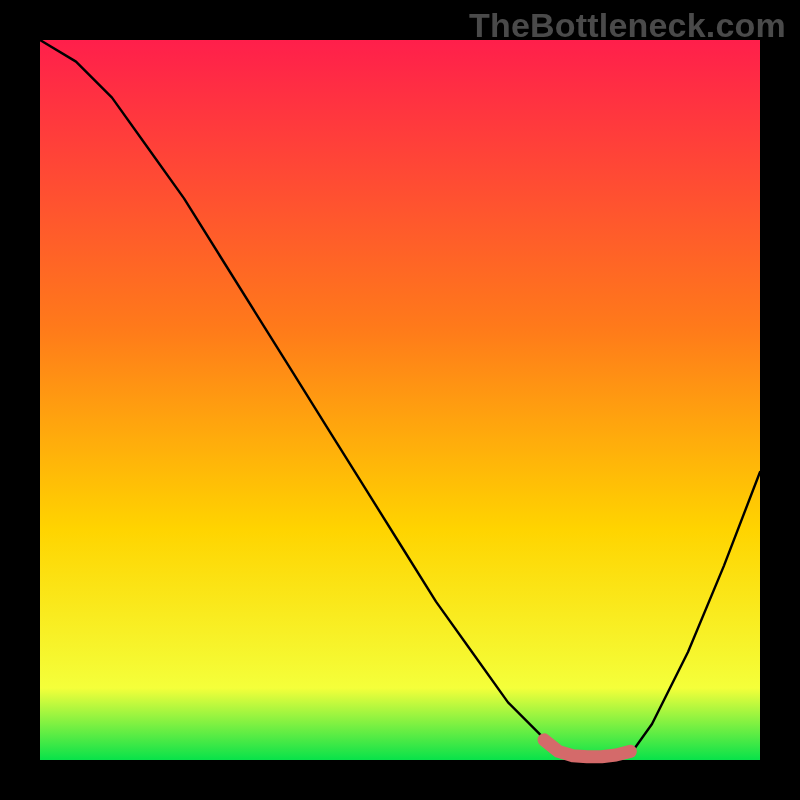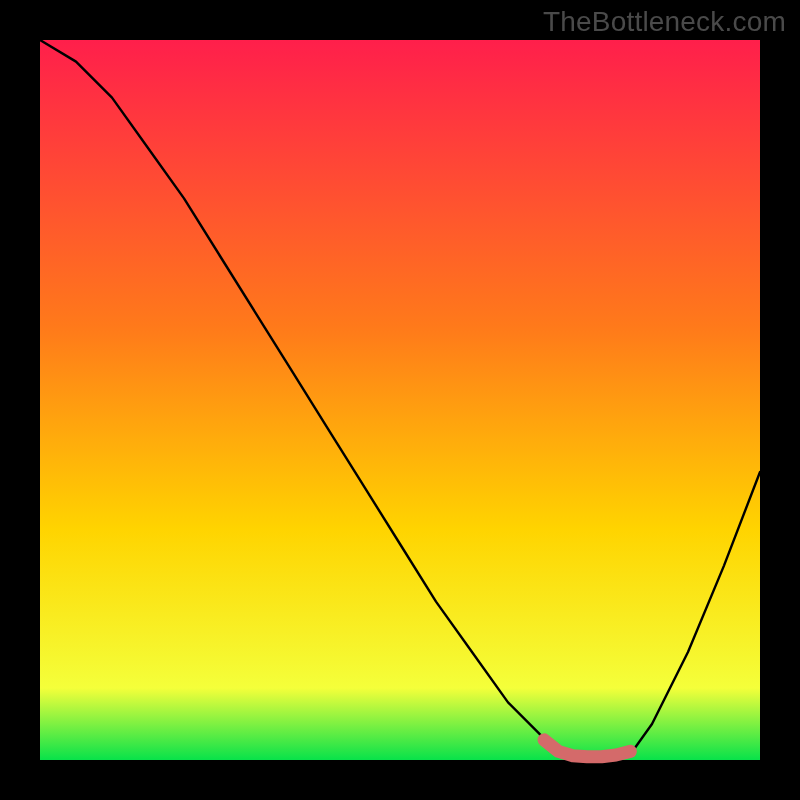--- a/index.html
+++ b/index.html
@@ -15,22 +15,22 @@
     position: relative;
     width: 800px;
     height: 800px;
     background: #000;
   }
   .watermark {
     position: absolute;
     top: 6px;
     right: 14px;
     color: #4a4a4a;
-    font-size: 28px;
-    font-weight: 400;
+    font-size: 34px;
+    font-weight: 700;
     letter-spacing: 0.2px;
     z-index: 5;
   }
   svg.plot {
     position: absolute;
     left: 0;
     top: 0;
     width: 800px;
     height: 800px;
     display: block;

